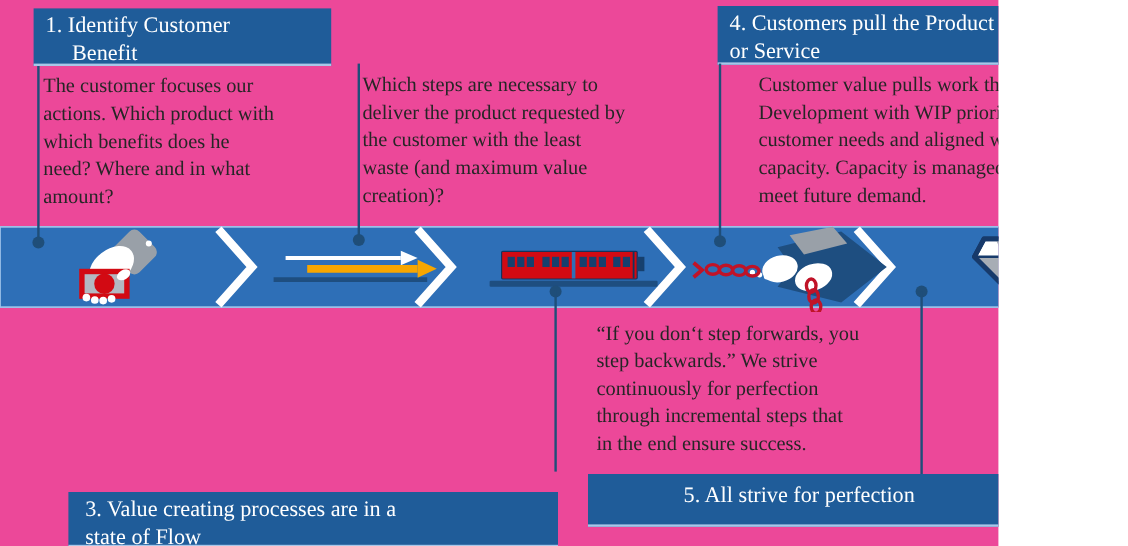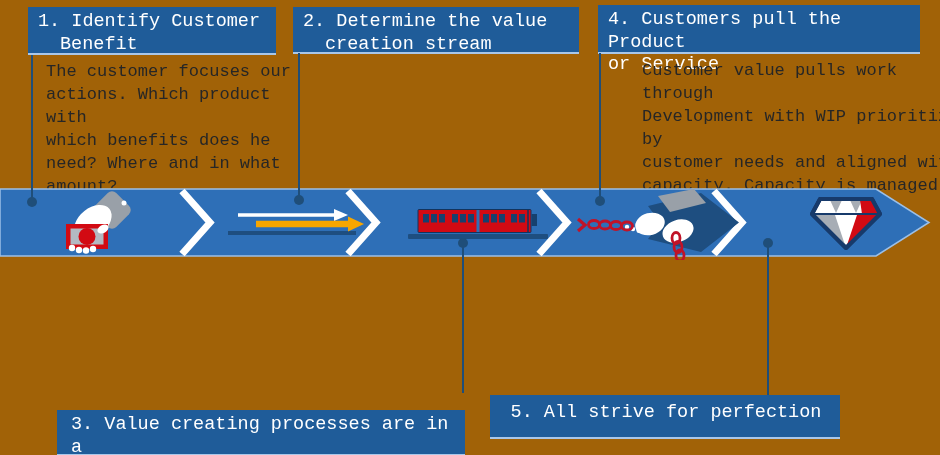--- a/index.html
+++ b/index.html
@@ -1,52 +1,54 @@
 <!DOCTYPE html>
 <html><head>
 <meta charset="utf-8">
 <style>
   html,body{margin:0;padding:0;background:#fff;}
   #stage{
-    position:relative;width:940px;height:455px;background:#a16207;
-    font-family:Liberation Mono, monospace;overflow:hidden;
+    position:relative;width:832px;height:455px;background:#ec4899;
+    font-family:Liberation Serif, serif;overflow:hidden;
   }
   .hdr{
     position:absolute;background:#1F5C99;color:#ffffff;
     font-size:18.5px;line-height:1.22;white-space:pre-line;
     padding:4px 8px 4px 10px;box-sizing:border-box;
     border-bottom:2px solid #A9C7E9;
   }
   .hdr.hang{padding-left:32px;text-indent:-22px;}
   .desc{
     position:absolute;color:#262626;font-size:17px;line-height:23px;
     white-space:pre-line;
-    margin-left:10px;
   }
   .vline{position:absolute;width:2px;background:#1F4E79;z-index:3;}
   .dot{position:absolute;width:10px;height:10px;border-radius:50%;background:#1F4E79;z-index:3;}
   #band-svg{position:absolute;left:0;top:186px;z-index:1;}
 </style>
 </head>
 <body>
 
 <div id="stage">
 
   <div class="hdr hang" style="left:28px;top:7px;width:248px;height:48px;">1. Identify Customer
 Benefit</div>
-  <div class="hdr hang" style="left:293px;top:7px;width:286px;height:47px;">2. Determine the value
-creation stream</div>
   <div class="hdr" style="left:598px;top:5px;width:322px;height:49px;">4. Customers pull the Product
 or Service</div>
 
   <div class="desc" style="left:36px;top:60px;width:260px;">The customer focuses our
 actions. Which product with
 which benefits does he
 need? Where and in what
 amount?</div>
+  <div class="desc" style="left:302px;top:59px;width:300px;">Which steps are necessary to
+deliver the product requested by
+the customer with the least
+waste (and maximum value
+creation)?</div>
   <div class="desc" style="left:632px;top:59px;width:330px;">Customer value pulls work through
 Development with WIP prioritized by
 customer needs and aligned with
 capacity. Capacity is managed to
 meet future demand.</div>
 
   <div class="vline" style="left:31px;top:55px;height:148px;"></div>
   <div class="dot" style="left:27px;top:197px;"></div>
   <div class="vline" style="left:298px;top:53px;height:148px;"></div>
   <div class="dot" style="left:294px;top:195px;"></div>
@@ -135,18 +137,23 @@
       <polygon points="830,14 842,14 836,27" fill="#A7ADB5"></polygon>
       <polygon points="850,14 862,14 856,27" fill="#A7ADB5"></polygon>
       <polygon points="860,14 872,14 879,28 862,28" fill="#D20A13"></polygon>
       <polygon points="814,29 835,29 845,59" fill="#A7ADB5"></polygon>
       <polygon points="857,29 878,29 847,59" fill="#D20A13"></polygon>
       <line x1="812" y1="28" x2="880" y2="28" stroke="#173A6B" stroke-width="2"></line>
       <path d="M820 13 H872 L880 28 L846 62 L812 28 Z" fill="none" stroke="#173A6B" stroke-width="4" stroke-linejoin="round"></path>
     </g>
   </svg>
 
+  <div class="desc" style="left:497px;top:266px;width:310px;">“If you don‘t step forwards, you
+step backwards.” We strive
+continuously for perfection
+through incremental steps that
+in the end ensure success.</div>
 
   <div class="hdr" style="left:57px;top:410px;width:408px;height:46px;padding-left:14px;">3. Value creating processes are in a
 state of Flow</div>
   <div class="hdr" style="left:490px;top:395px;width:350px;height:44px;padding-top:7px;text-align:center;">5. All strive for perfection</div>
 
 </div>
 
 </body></html>

